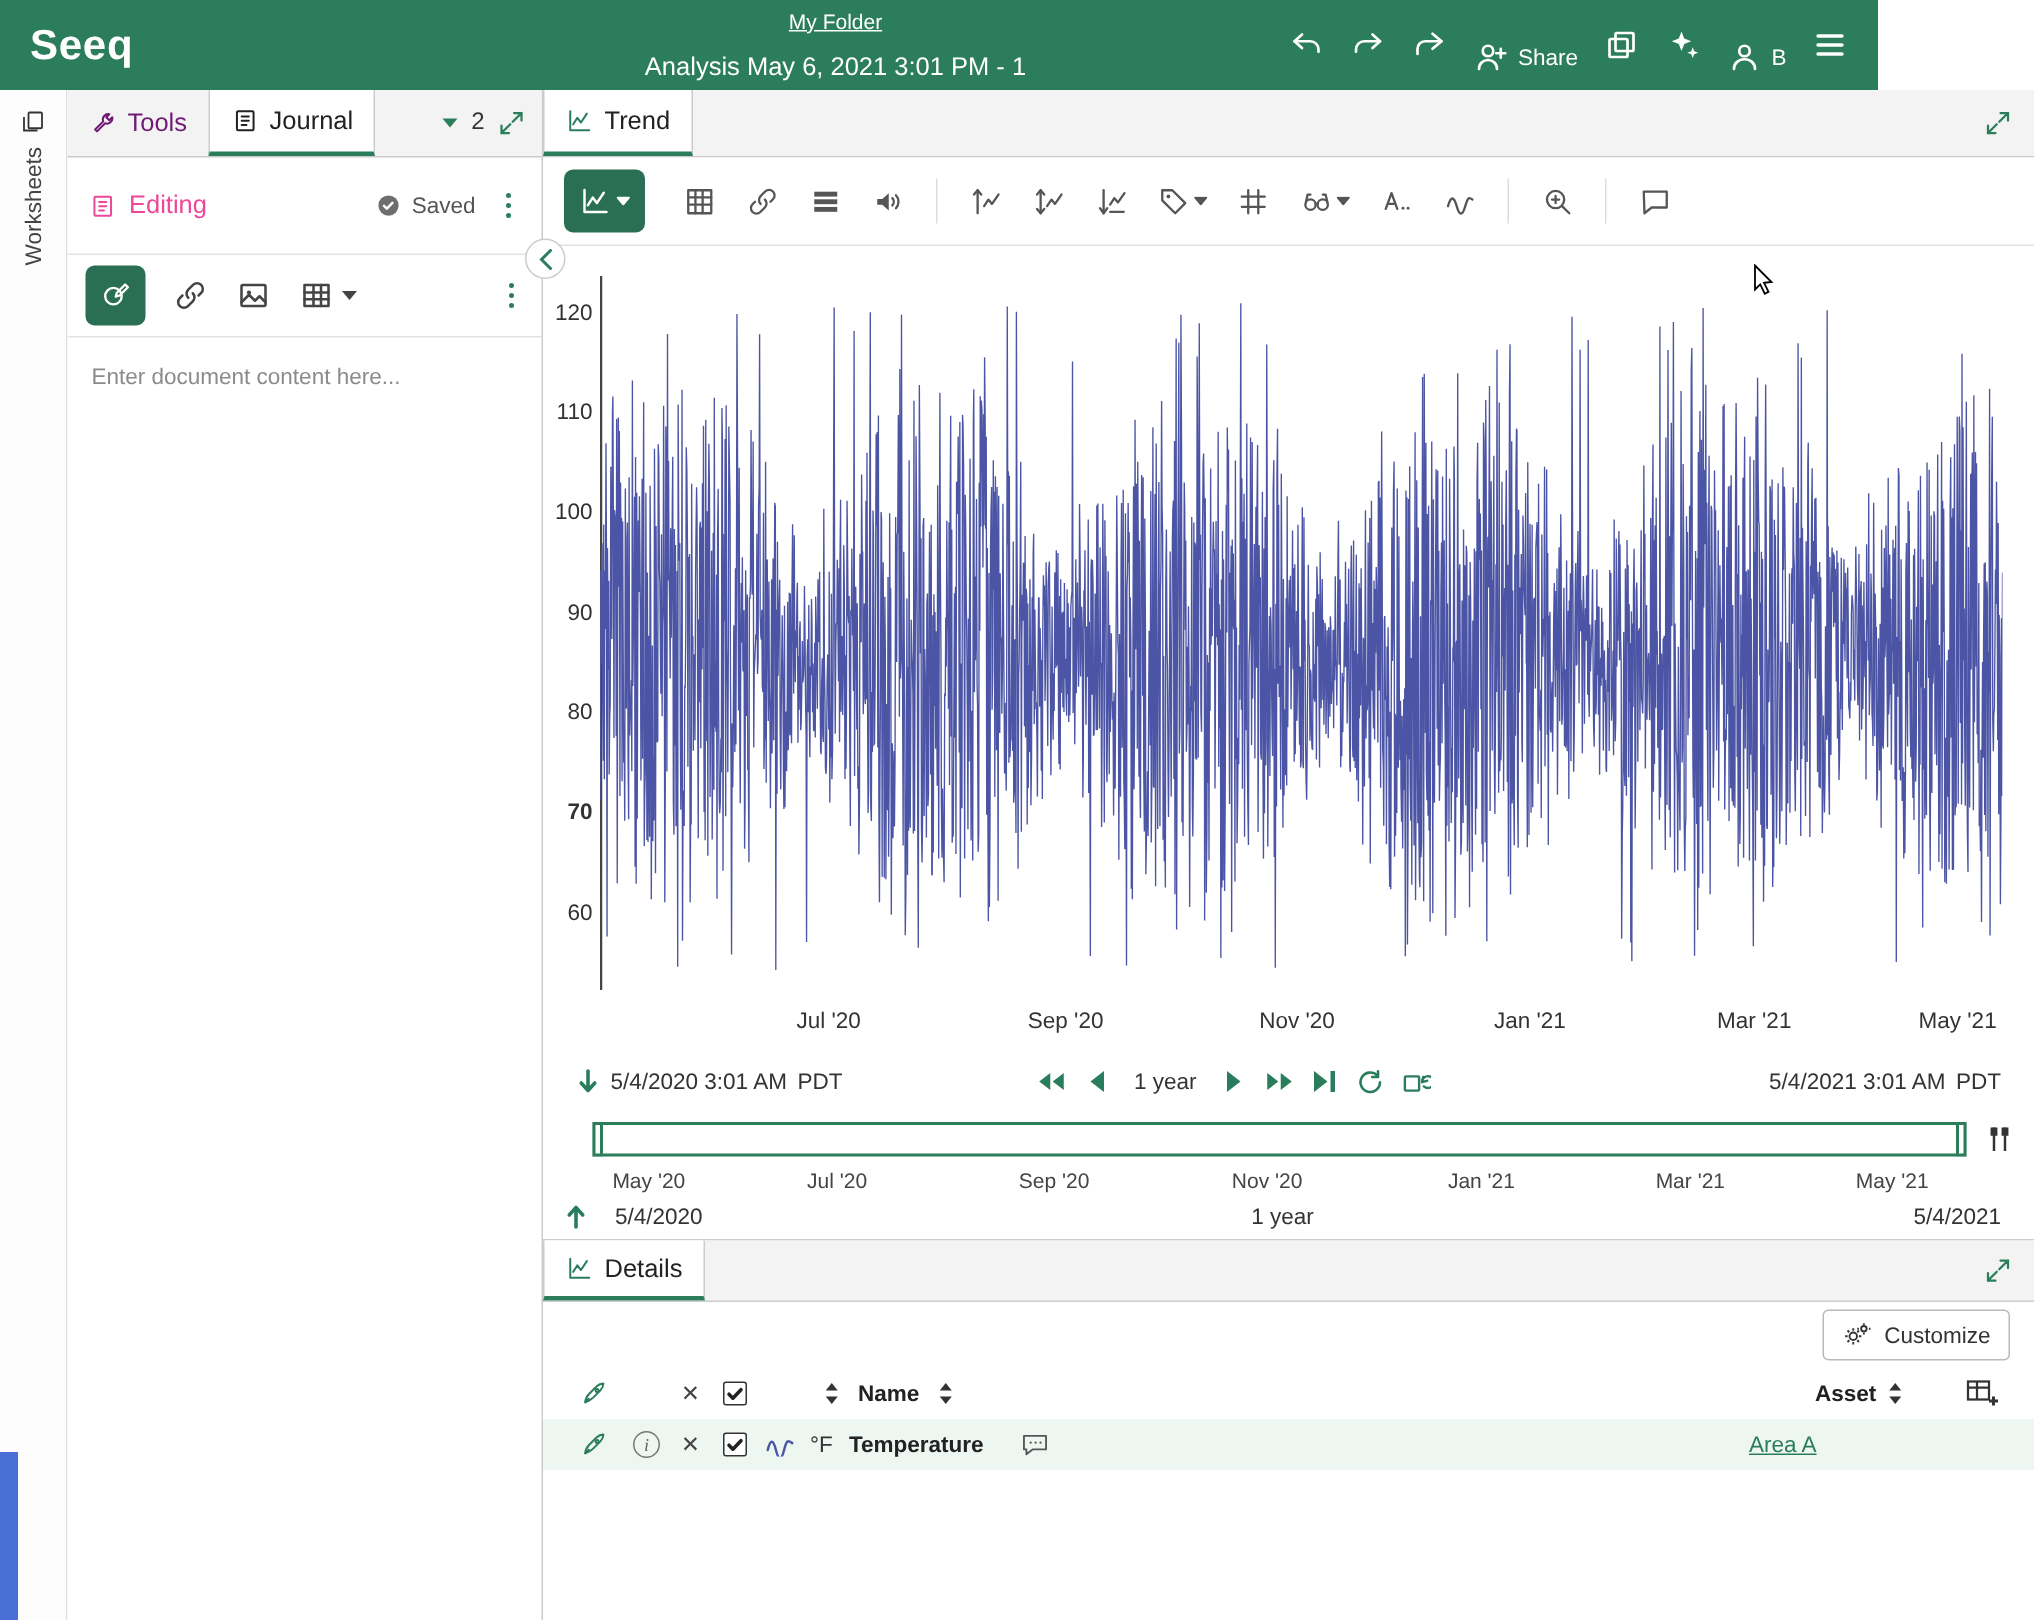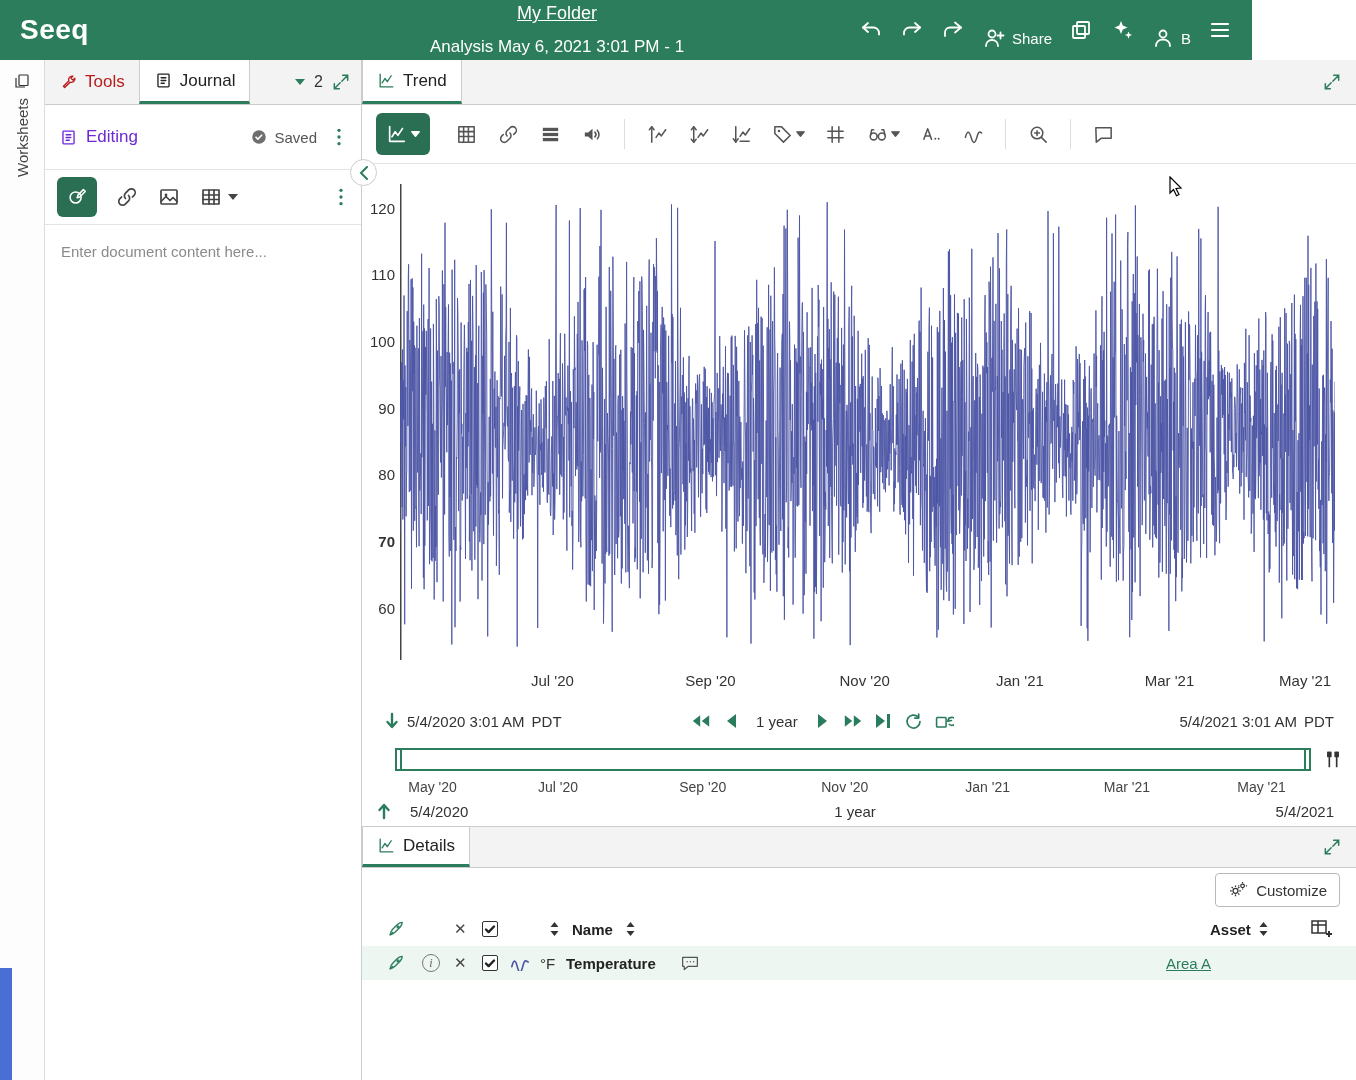--- a/index.html
+++ b/index.html
@@ -4,46 +4,46 @@
 <style>
   * { margin:0; padding:0; box-sizing:border-box; }
   html,body { width:1356px; height:1080px; overflow:hidden; }
   body { font-family:"Liberation Sans","DejaVu Sans",sans-serif; background:#fff; color:#333; }
   #app { position:relative; width:1356px; height:1080px; background:#fff; }
 
   
   .header { position:absolute; top:0; left:0; width:1252px; height:60px; background:#2b7d5b; display:flex; align-items:center; color:#fff; z-index:30; }
   .logo { margin-left:20px; font-size:28px; font-weight:bold; letter-spacing:0.5px; }
   .header-center { position:absolute; left:557px; transform:translateX(-50%); text-align:center; }
-  .breadcrumb { font-size:18px; text-decoration:underline; color:#fff; cursor:pointer; }
+  .breadcrumb { font-size:14px; text-decoration:underline; color:#fff; cursor:pointer; }
   .doc-title { font-size:17px; margin-top:13px; }
   .header-right { margin-left:auto; display:flex; align-items:center; gap:17px; margin-right:20px; }
   .hicon { width:24px; height:24px; stroke:#fff; fill:none; stroke-width:1.8; stroke-linecap:round; stroke-linejoin:round; }
   .share-group, .user-group { display:flex; align-items:center; gap:6px; font-size:15px; cursor:pointer;margin-top:16px; }
 
   
   .rail { position:absolute; top:60px; left:0; width:45px; height:1020px; background:#fdfdfd; border-right:1px solid #ddd; }
   .rail-inner { display:flex; flex-direction:column; align-items:center; padding-top:12px; gap:8px; }
   .rail-label { writing-mode:vertical-rl; transform:rotate(180deg); font-size:15px; color:#444; }
   .rail-icon { width:18px; height:18px; stroke:#333; fill:none; stroke-width:1.6; }
   .rail-active { position:absolute; left:0; bottom:0; width:12px; height:112px; background:#4a6fd4; }
 
   
   .journal { position:absolute; top:60px; left:45px; width:317px; height:1020px; background:#fff; border-right:1px solid #ccc; }
   .tabbar { height:45px; background:#f3f3f3; border-bottom:1px solid #ccc; display:flex; align-items:stretch; }
-  .tab { display:flex; align-items:center; gap:7px; padding:0 14px; font-size:17px; color:#b91c1c; cursor:pointer; }
+  .tab { display:flex; align-items:center; gap:7px; padding:0 14px; font-size:17px; color:#701a75; cursor:pointer; }
   .tab.active { background:#fff; border-left:1px solid #ccc; border-right:1px solid #ccc; border-bottom:3px solid #2b7d5b; color:#222; }
   .tab-icon { width:19px; height:19px; stroke:currentColor; fill:none; stroke-width:1.7; stroke-linecap:round; stroke-linejoin:round; }
   .tab-extras { display:flex; align-items:center; gap:8px; padding:0 10px; margin-left:auto; }
   .caret { width:12px; height:8px; fill:#2b7d5b; }
   .count { font-size:16px; color:#333; }
   .expand-icon { width:20px; height:20px; stroke:#2b7d5b; fill:none; stroke-width:1.8; stroke-linecap:round; cursor:pointer; }
 
   .editing-row { height:64px; display:flex; align-items:center; padding:0 14px; }
-  .editing-left { display:flex; align-items:center; gap:8px; color:#6d28d9; font-size:17px; }
+  .editing-left { display:flex; align-items:center; gap:8px; color:#ec4899; font-size:17px; }
   .editing-right { margin-left:auto; display:flex; align-items:center; gap:14px; }
   .saved { display:flex; align-items:center; gap:6px; font-size:15px; color:#555; }
   .vdots { width:16px; height:20px; fill:#2b7d5b; cursor:pointer; }
 
   .journal-toolbar { height:56px; display:flex; align-items:center; gap:18px; padding:0 12px; border-top:1px solid #e3e3e3; border-bottom:1px solid #e3e3e3; }
   .jtool { width:24px; height:24px; stroke:#444; fill:none; stroke-width:1.7; stroke-linecap:round; stroke-linejoin:round; cursor:pointer; }
   .jtool-active { width:40px; height:40px; background:#2a6f54; border-radius:6px; display:flex; align-items:center; justify-content:center; cursor:pointer; }
   .jtool-active svg { stroke:#fff; width:22px; height:22px; fill:none; stroke-width:1.7; stroke-linecap:round; stroke-linejoin:round; }
   .jt-caret { margin-left:-10px; }
   .journal-toolbar .spacer { flex:1; }

